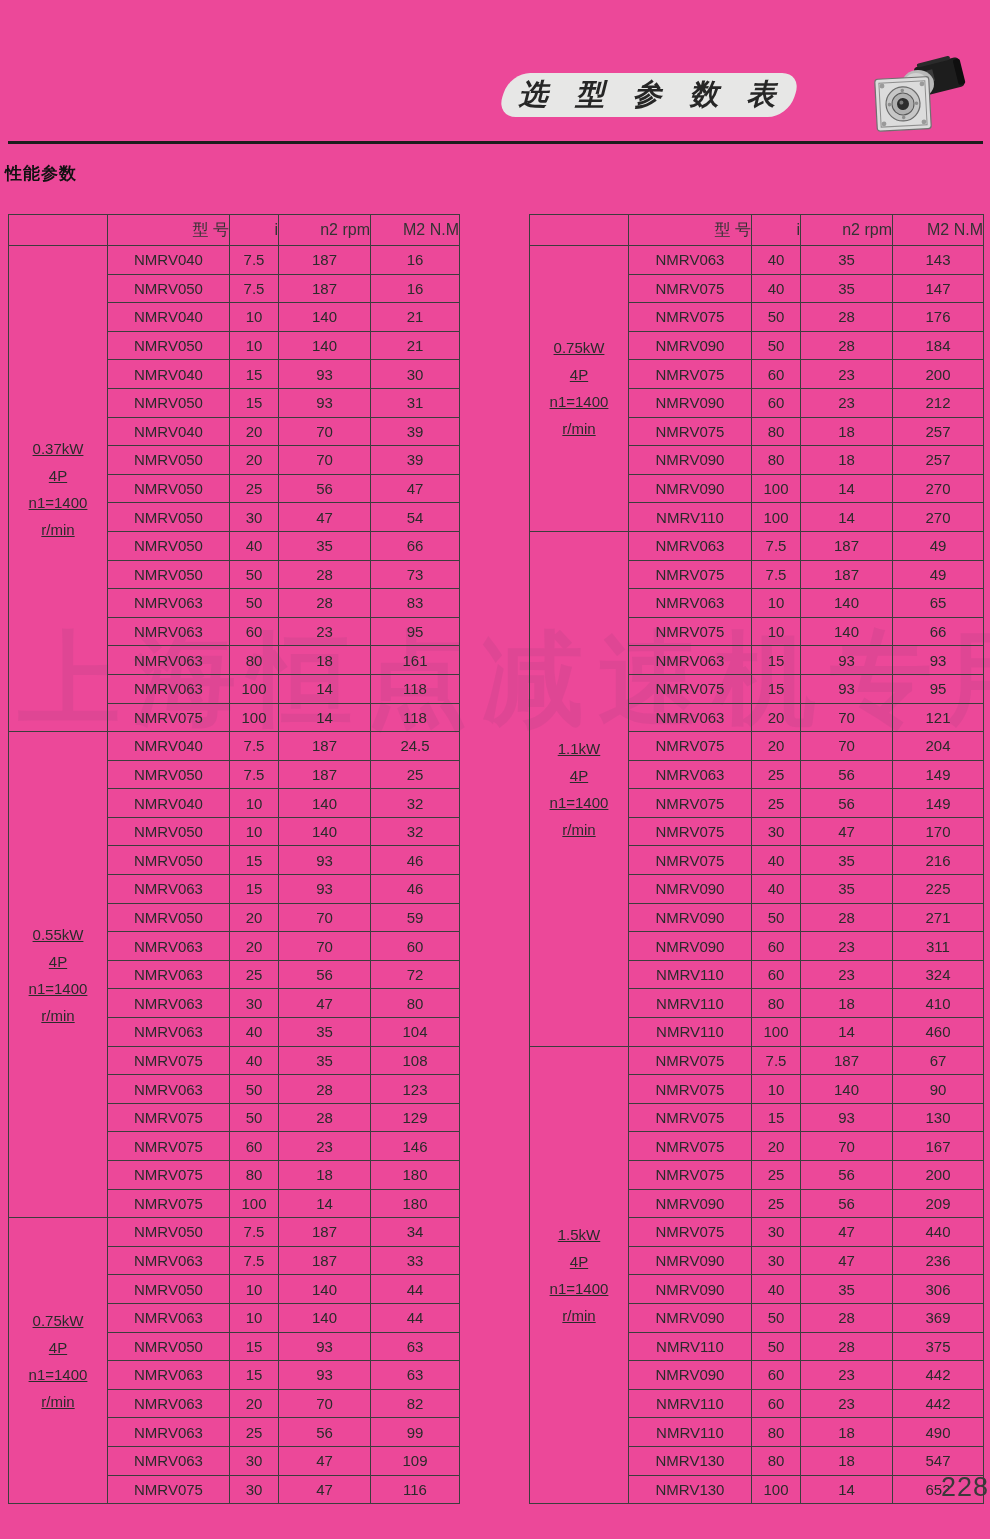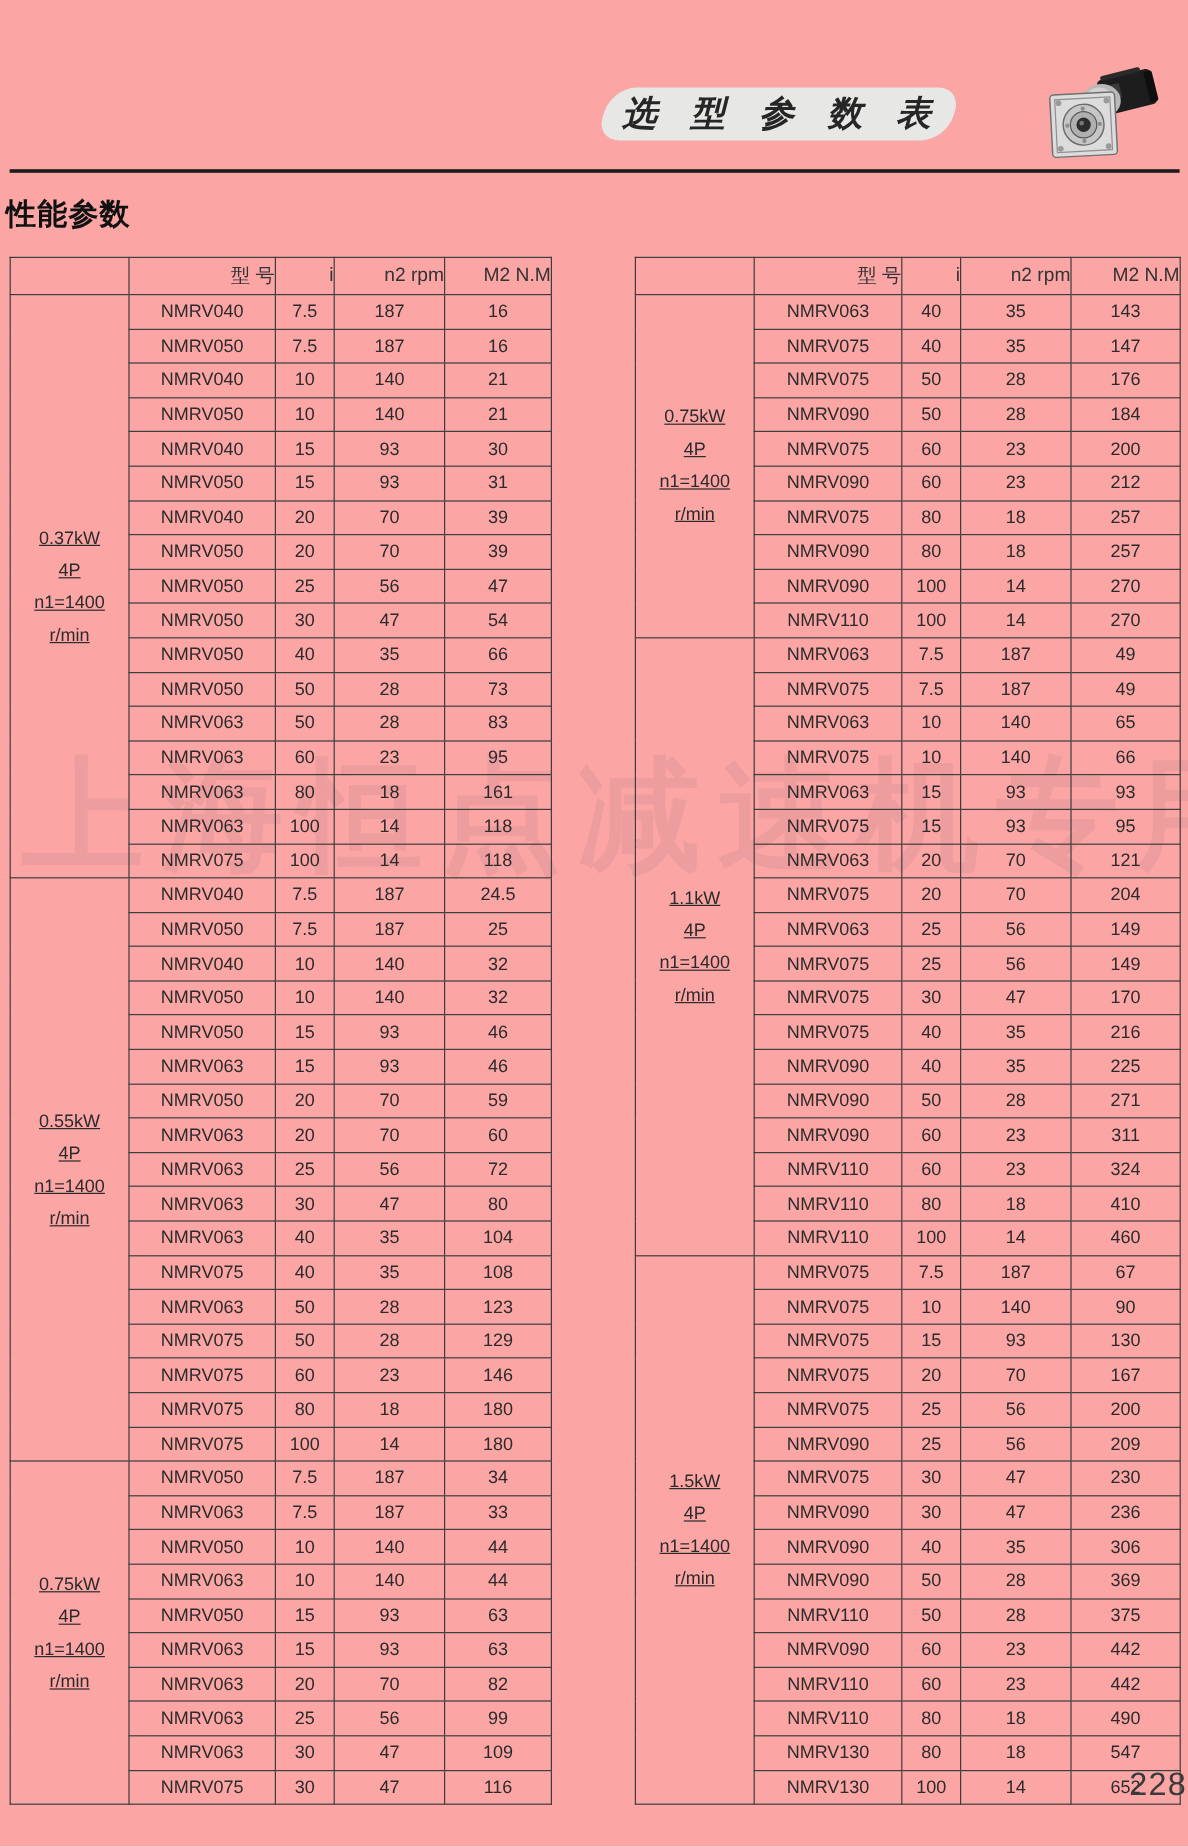--- a/index.html
+++ b/index.html
@@ -1,19 +1,19 @@
 <!DOCTYPE html>
 <html><head>
 <meta charset="utf-8">
 <style>
   html,body{margin:0;padding:0;background:#fff;}
   .page{
     position:relative;
     width:990px;height:1539px;
-    background:#fca5a5;
+    background:#ec4899;
     font-family:"Liberation Sans", sans-serif;
     overflow:hidden;
     color:#222;
   }
   
   .banner{
     position:absolute;left:503px;top:73px;width:292px;height:44px;
   }
   .banner-bg{
     position:absolute;inset:0;
@@ -30,21 +30,21 @@
   }
   
   .photo{position:absolute;left:868px;top:46px;width:100px;height:92px;}
   
   .rule{
     position:absolute;left:8px;top:141px;width:975px;height:3px;
     background:#1c1c1c;
   }
   .section-title{
     position:absolute;left:5px;top:162px;
-    font-size:25px;font-weight:bold;color:#111;
+    font-size:17px;font-weight:bold;color:#111;
     letter-spacing:1px;
   }
   
   .watermark{
     position:absolute;left:18px;top:612px;
     font-size:102px;font-weight:bold;color:#1a2a4a;
     opacity:0.055;letter-spacing:14px;white-space:nowrap;
     pointer-events:none;
   }
   
@@ -665,21 +665,21 @@
         <tr>
           <td>NMRV090</td>
           <td>25</td>
           <td>56</td>
           <td>209</td>
         </tr>
         <tr>
           <td>NMRV075</td>
           <td>30</td>
           <td>47</td>
-          <td>230</td>
+          <td>440</td>
         </tr>
         <tr>
           <td>NMRV090</td>
           <td>30</td>
           <td>47</td>
           <td>236</td>
         </tr>
         <tr>
           <td>NMRV090</td>
           <td>40</td>

